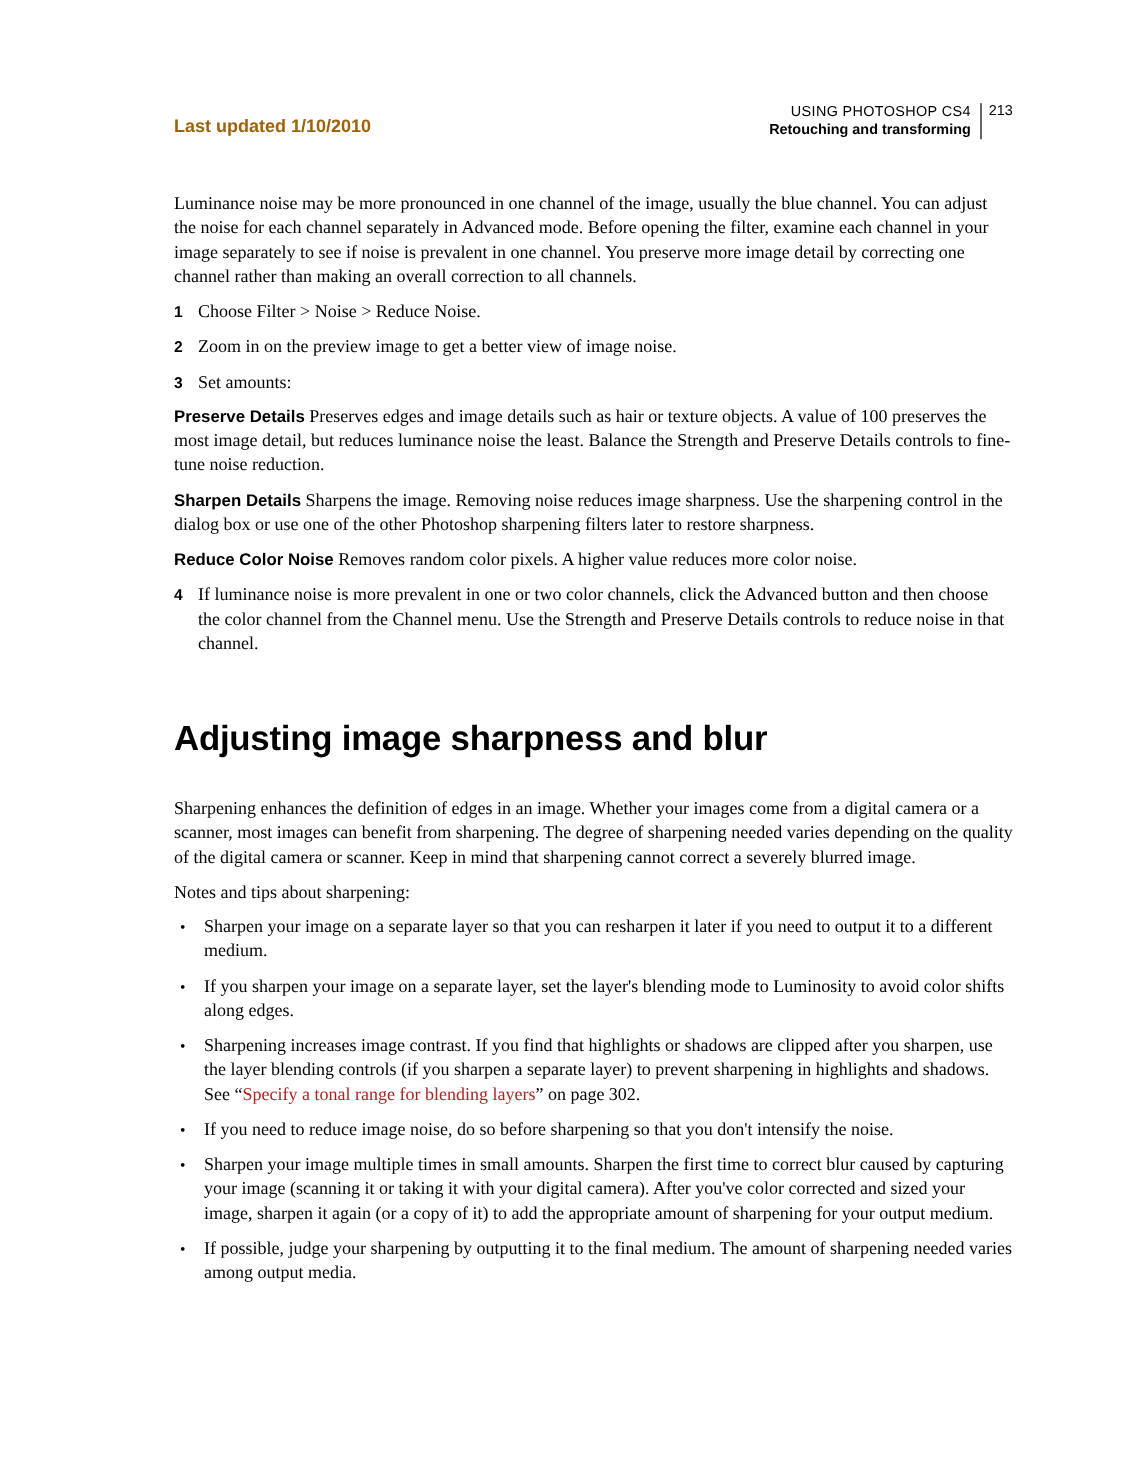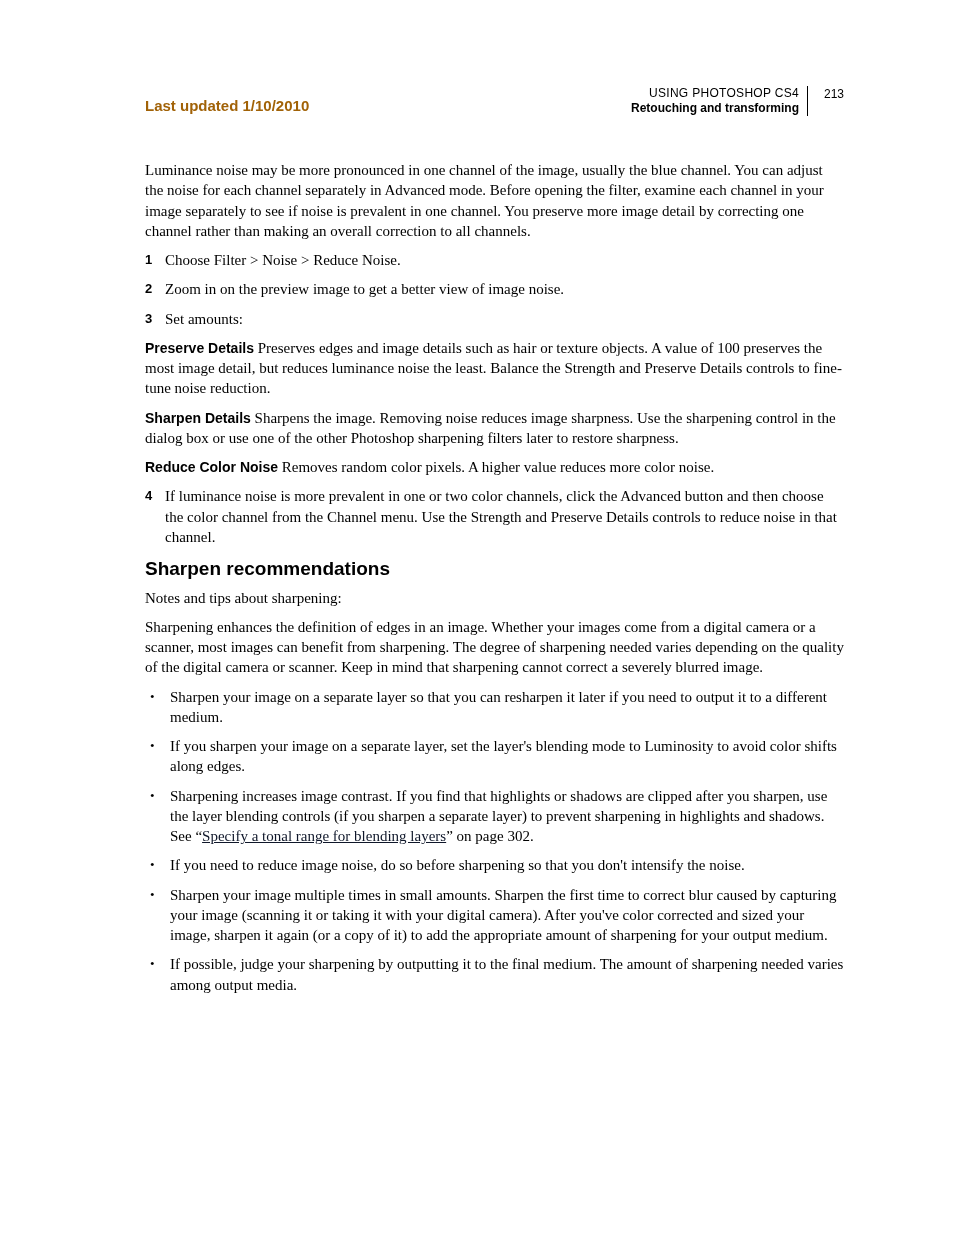--- a/index.html
+++ b/index.html
@@ -27,22 +27,21 @@
     font-family: "Myriad Pro", "Segoe UI", Arial, sans-serif;
     font-weight: 700;
     color: #a16207;
     font-size: 15px;
   }
   .header-right {
     text-align: right;
     font-family: "Myriad Pro", "Segoe UI", Arial, sans-serif;
     font-size: 12px;
     display: flex;
-    align-items: center;
-    gap: 10px;
+    align-items: flex-start;
   }
   .header-right-text {
     padding-right: 8px;
     border-right: 1px solid #000;
     line-height: 1.25;
   }
   .header-right-text .doc-title {
     letter-spacing: 0.3px;
   }
   .header-right-text .section {
@@ -114,22 +113,21 @@
     flex: none;
     text-align: left;
     padding-left: 5px;
     padding-top: 1px;
     font-size: 13px;
   }
   .ul > li > .li-body {
     flex: 1;
   }
   .xref {
-    color: #0f172a;
-    text-decoration: underline;
+    color: #b91c1c;
   }
   .def-block {
     margin-bottom: 9px;
   }
 </style>
 </head>
 <body>
 
 <div class="page">
 
@@ -177,26 +175,26 @@
     </div>
 
 
     <ul class="ol">
       <li>
         <span class="num">4</span>
         <span class="li-body">If luminance noise is more prevalent in one or two color channels, click the Advanced button and then choose the color channel from the Channel menu. Use the Strength and Preserve Details controls to reduce noise in that channel.</span>
       </li>
     </ul>
 
-
-    <div class="h2">Sharpen recommendations</div>
+    <div class="h1">Adjusting image sharpness and blur</div>
+
+
+    <p>Sharpening enhances the definition of edges in an image. Whether your images come from a digital camera or a scanner, most images can benefit from sharpening. The degree of sharpening needed varies depending on the quality of the digital camera or scanner. Keep in mind that sharpening cannot correct a severely blurred image.</p>
 
     <p>Notes and tips about sharpening:</p>
-
-    <p>Sharpening enhances the definition of edges in an image. Whether your images come from a digital camera or a scanner, most images can benefit from sharpening. The degree of sharpening needed varies depending on the quality of the digital camera or scanner. Keep in mind that sharpening cannot correct a severely blurred image.</p>
 
     <ul class="ul">
       <li>
         <span class="bullet">•</span>
         <span class="li-body">Sharpen your image on a separate layer so that you can resharpen it later if you need to output it to a different medium.</span>
       </li>
       <li>
         <span class="bullet">•</span>
         <span class="li-body">If you sharpen your image on a separate layer, set the layer's blending mode to Luminosity to avoid color shifts along edges.</span>
       </li>

